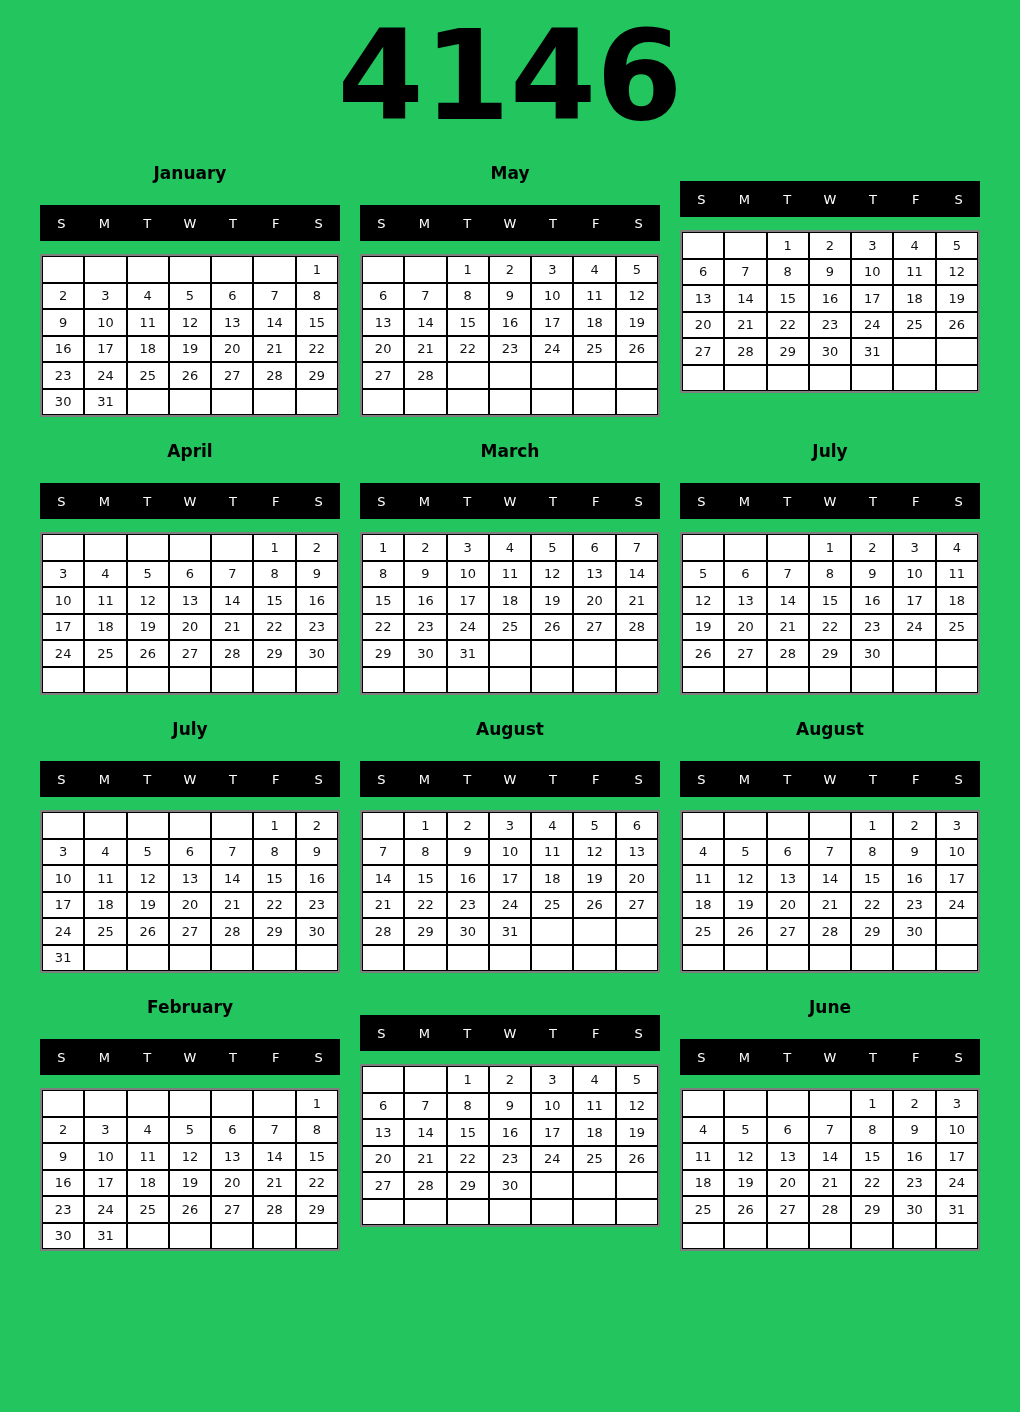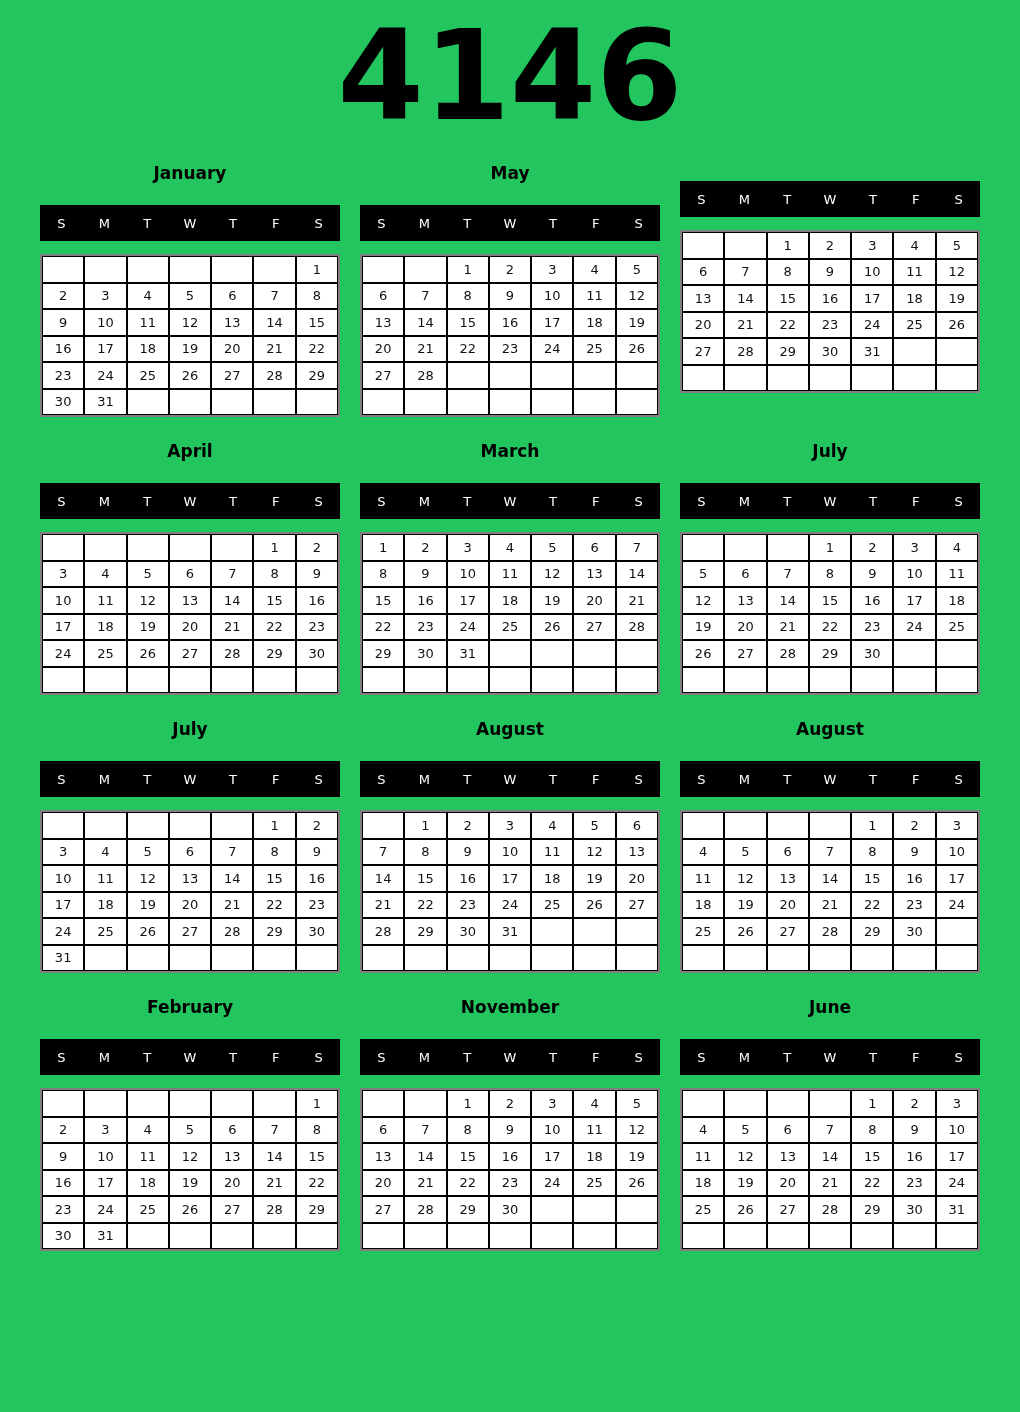--- a/index.html
+++ b/index.html
@@ -775,21 +775,20 @@
               <td></td>
               <td></td>
               <td></td>
               <td></td>
               <td></td>
             </tr>
           </tbody>
         </table>
       </section>
       <section class="month">
-        <h2 class="month-title">November</h2>
         <div class="day-bar">
           <span class="dow">S</span>
           <span class="dow">M</span>
           <span class="dow">T</span>
           <span class="dow">W</span>
           <span class="dow">T</span>
           <span class="dow">F</span>
           <span class="dow">S</span>
         </div>
         <table class="month-table">

